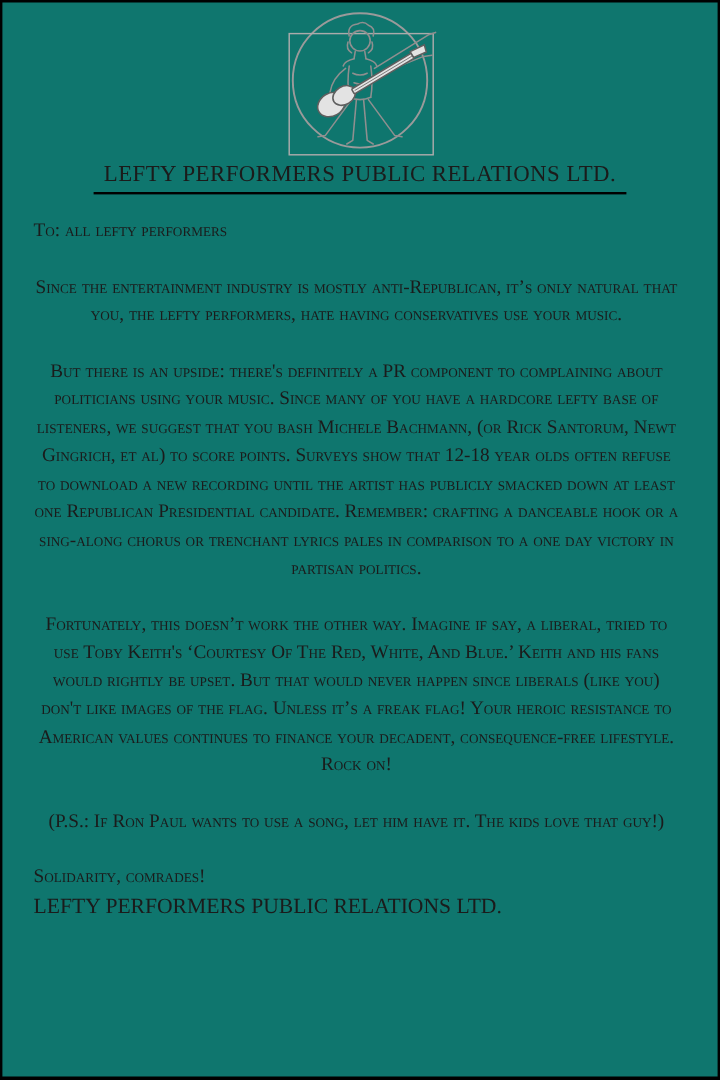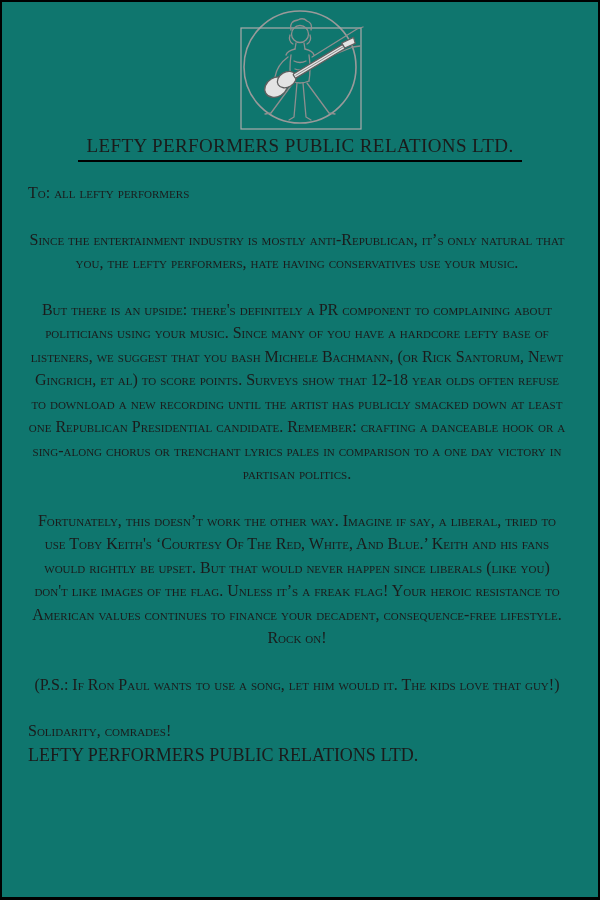--- a/index.html
+++ b/index.html
@@ -101,21 +101,21 @@
 
   <div class="letter-body">
 
     <div class="memo sc">
       <div>To: all lefty performers</div>
     </div>
 
     <p class="para sc">Since the entertainment industry is mostly anti-Republican, it’s only natural that you, the lefty performers, hate having conservatives use your music.</p>
     <p class="para sc">But there is an upside: there's definitely a PR component to complaining about politicians using your music. Since many of you have a hardcore lefty base of listeners, we suggest that you bash Michele Bachmann, (or Rick Santorum, Newt Gingrich, et al) to score points. Surveys show that 12-18 year olds often refuse to download a new recording until the artist has publicly smacked down at least one Republican Presidential candidate. Remember: crafting a danceable hook or a sing-along chorus or trenchant lyrics pales in comparison to a one day victory in partisan politics.</p>
     <p class="para sc">Fortunately, this doesn’t work the other way. Imagine if say, a liberal, tried to use Toby Keith's ‘Courtesy Of The Red, White, And Blue.’ Keith and his fans would rightly be upset. But that would never happen since liberals (like you) don't like images of the flag. Unless it’s a freak flag! Your heroic resistance to American values continues to finance your decadent, consequence-free lifestyle.  Rock on!</p>
-    <p class="para sc">(P.S.: If Ron Paul wants to use a song, let him would it. The kids love that guy!)</p>
+    <p class="para sc">(P.S.: If Ron Paul wants to use a song, let him have it. The kids love that guy!)</p>
 
     <div class="closing">
       <div class="sc">Solidarity, comrades!</div>
       <div class="closing-company">LEFTY PERFORMERS PUBLIC RELATIONS LTD.</div>
     </div>
 
   </div>
 
 </div>
 

